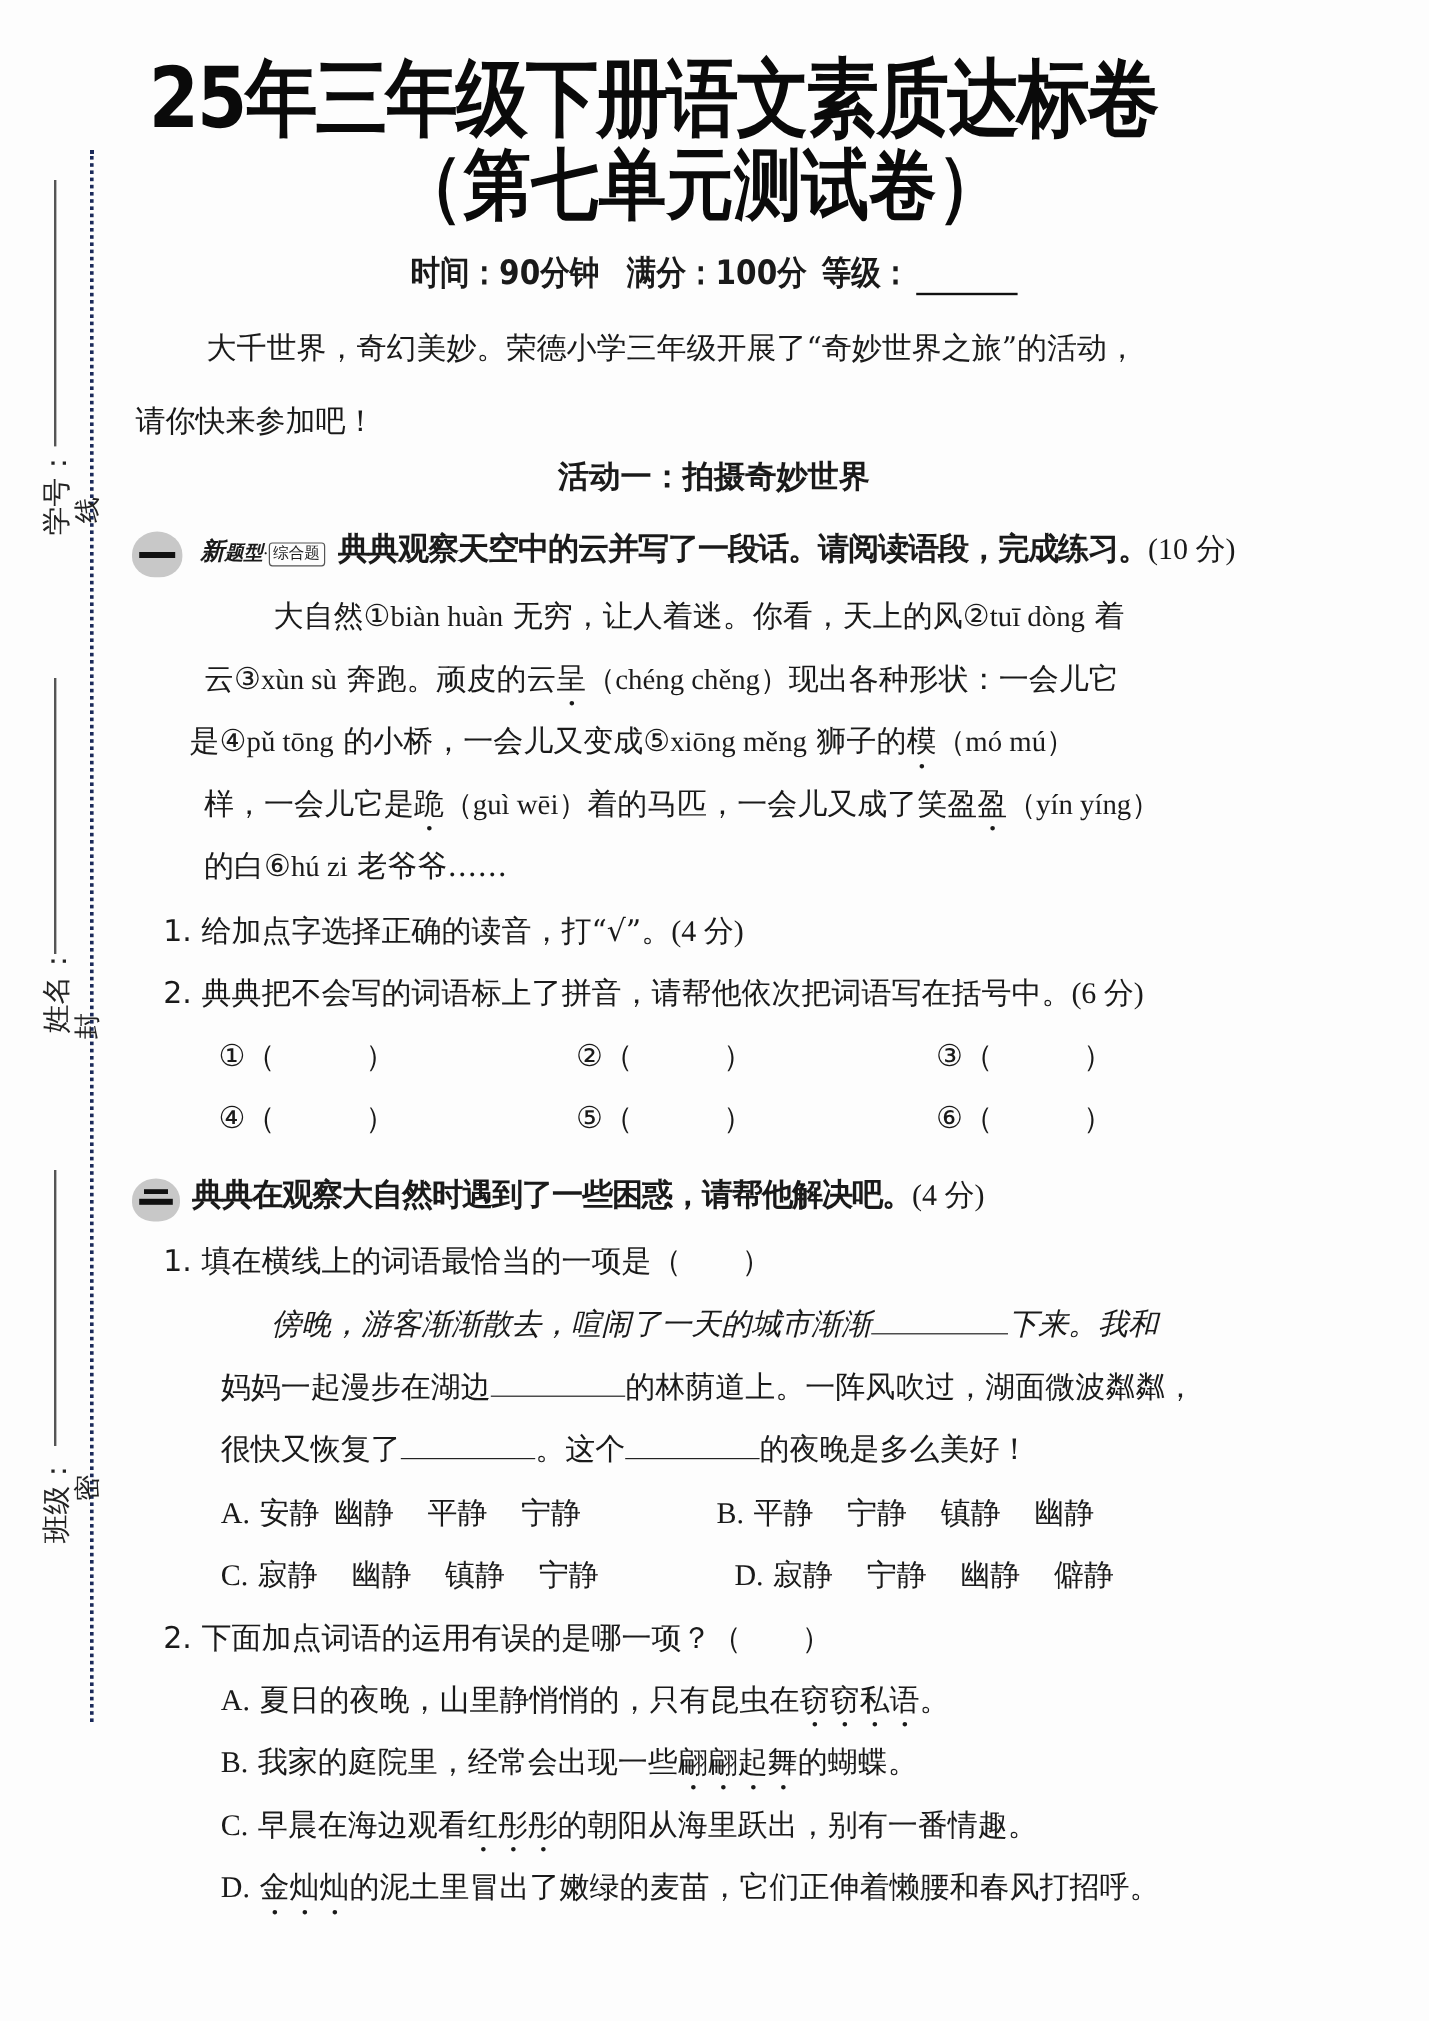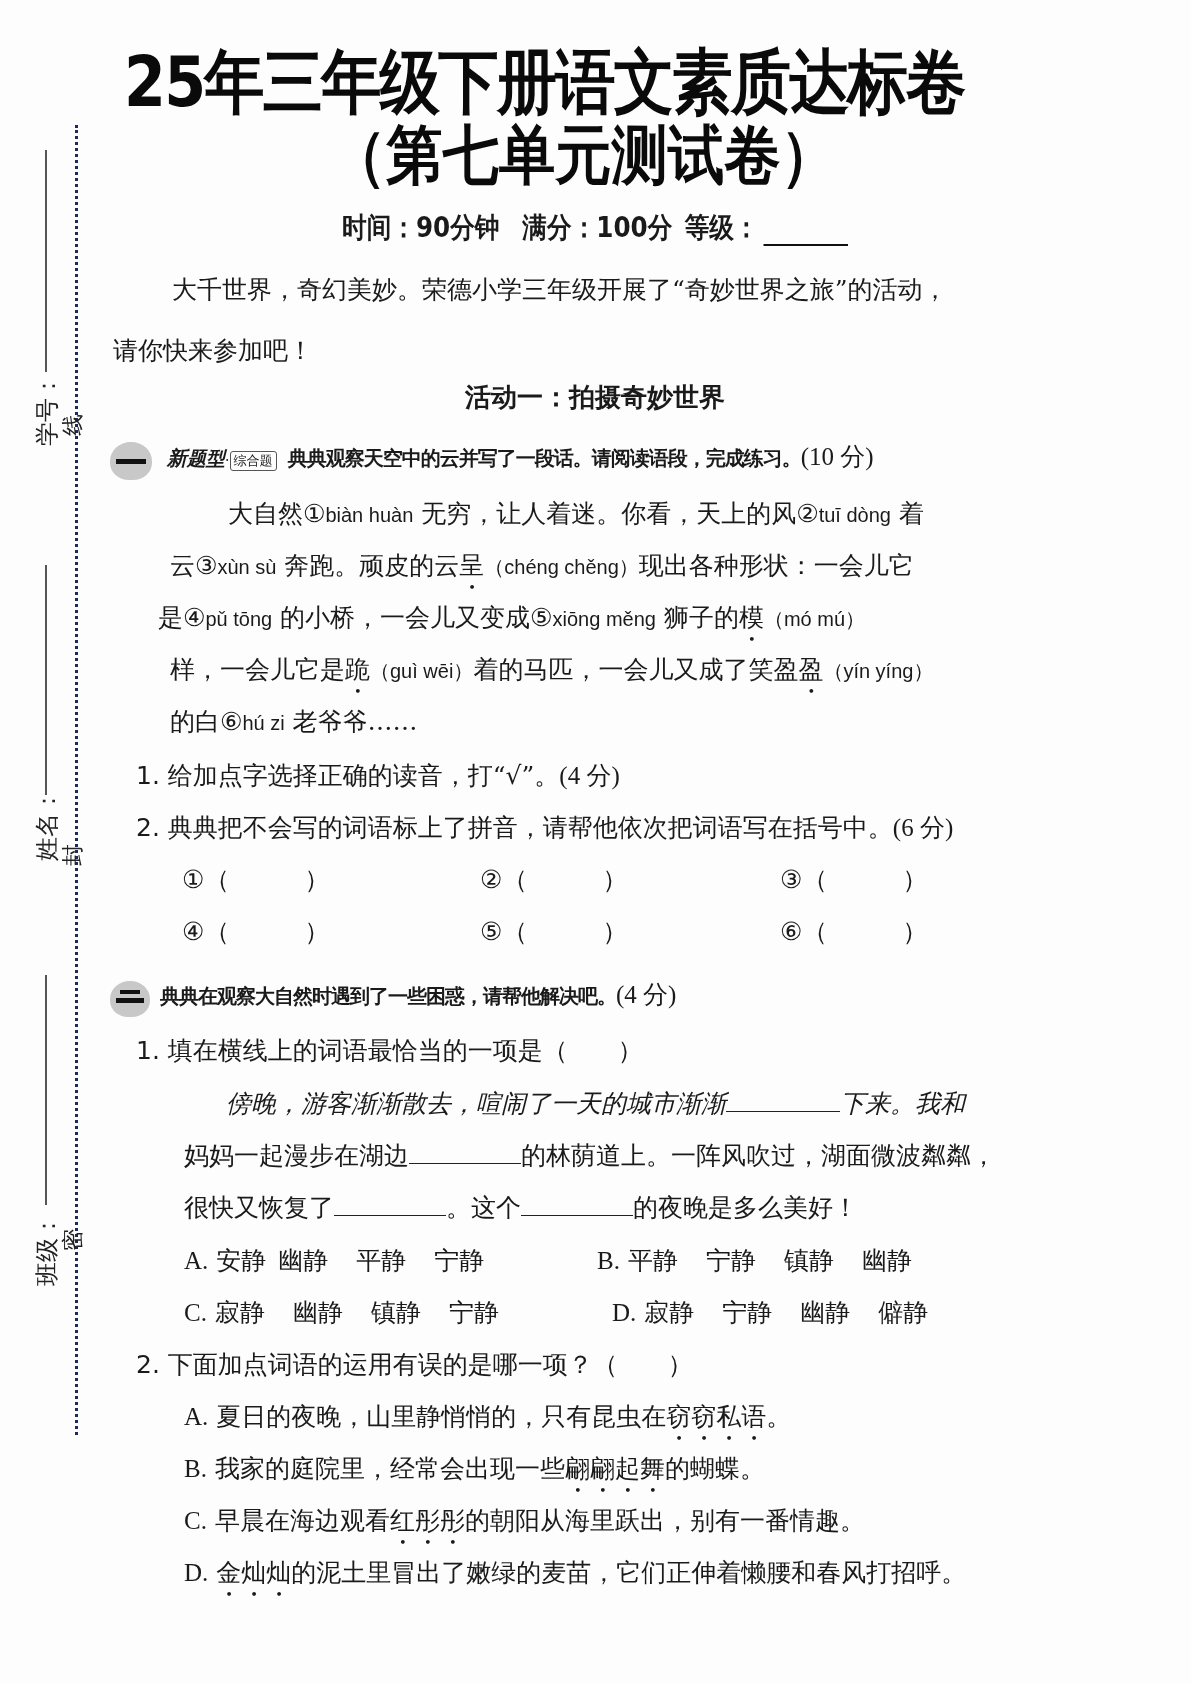--- a/index.html
+++ b/index.html
@@ -37,25 +37,25 @@
   .activity { left:465px; top:380px; font-family:"DejaVu Sans","Liberation Sans",sans-serif; font-weight:bold; font-size:26px; }
 
   .badge {
     display:inline-block; width:42px; height:38px; border-radius:50% 50% 45% 45%;
     background:#c8c8c8; position:relative; vertical-align:middle; margin-right:10px;
   }
   .badge::after { content:""; position:absolute; left:6px; right:6px; top:17px; height:5px; background:#111; }
   .badge.two::before { content:""; position:absolute; left:10px; right:10px; top:9px; height:4px; background:#111; }
   .tag-new { font-style:italic; font-weight:bold; font-size:20px; font-family:"DejaVu Serif",serif; }
   .tag-box { display:inline-block; border:1px solid #555; border-radius:3px; font-size:13px; padding:0 3px; line-height:18px; vertical-align:middle; font-family:"DejaVu Sans",sans-serif; }
-  .q-head { font-family:"DejaVu Sans","Liberation Sans",sans-serif; font-weight:bold; font-size:20px; letter-spacing:-1px;text-align:right; }
+  .q-head { font-family:"DejaVu Sans","Liberation Sans",sans-serif; font-weight:bold; font-size:26px; letter-spacing:-1px;text-align:right; }
   .pts { font-family:"Liberation Serif","DejaVu Serif",serif; font-weight:normal; font-size:25px; }
 
   .circ { font-family:"DejaVu Sans",sans-serif; }
-  .pinyin { font-family:Liberation Sans, sans-serif; font-size:20px; }
+  .pinyin { font-family:Liberation Serif, serif; font-size:24px; }
 
   .blankline { display:inline-block; border-bottom:1.5px solid #222; height:26px; vertical-align:baseline; }
 
   
   .vlabel {
     font-family:"DejaVu Serif","Liberation Serif",serif; font-size:24px; color:#222;
     transform:rotate(-90deg); transform-origin:center; white-space:nowrap;
   }
   .vline { width:2px; background:#555; }
   .dash { left:75px; top:125px; width:0; height:1310px; border-left:3px dotted #1b2a5a; }
@@ -84,21 +84,21 @@
   <span>时间：90分钟</span><span class="sp"></span><span>满分：100分</span><span style="display:inline-block;width:14px"></span><span>等级：</span><span class="blank"></span>
 </div>
 
 <div class="abs p" style="left:172px; top:272px;">大千世界，奇幻美妙。荣德小学三年级开展了“奇妙世界之旅”的活动，</div>
 <div class="abs p" style="left:113px; top:333px;">请你快来参加吧！</div>
 
 <div class="abs activity">活动一：拍摄奇妙世界</div>
 
 <div class="abs" style="left:110px; top:440px; white-space:nowrap;">
   <span class="badge"></span>
-  <span class="tag-new">新</span><span class="tag-new" style="font-size:19px">题型</span><span style="font-size:14px">·</span><span class="tag-box">综合题</span>
+  <span class="tag-new">新</span><span class="tag-new" style="font-size:16px">题型</span><span style="font-size:14px">·</span><span class="tag-box">综合题</span>
   <span class="q-head" style="margin-left:6px">典典观察天空中的云并写了一段话。请阅读语段，完成练习。</span><span class="pts">(10 分)</span>
 </div>
 
 <div class="abs p" style="left:228px; top:496px;">
   <span>大自然</span><span class="circ">①</span><span class="pinyin">biàn huàn</span><span> 无穷，让人着迷。你看，天上的风</span><span class="circ">②</span><span class="pinyin">tuī dòng</span><span> 着</span>
 </div>
 <div class="abs p" style="left:170px; top:548px;">
   <span>云</span><span class="circ">③</span><span class="pinyin">xùn sù</span><span> 奔跑。顽皮的云</span><span class="dot">呈</span><span class="pinyin">（chéng chěng）</span><span>现出各种形状：一会儿它</span>
 </div>
 <div class="abs p" style="left:158px; top:600px;">

